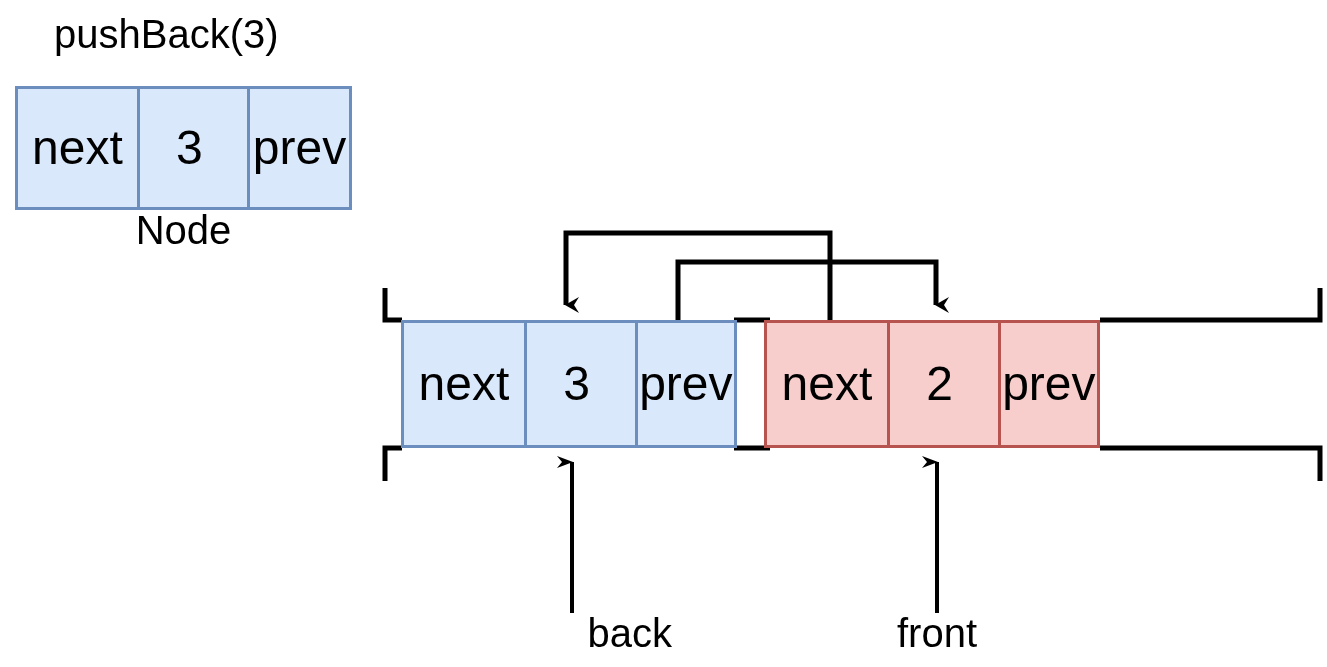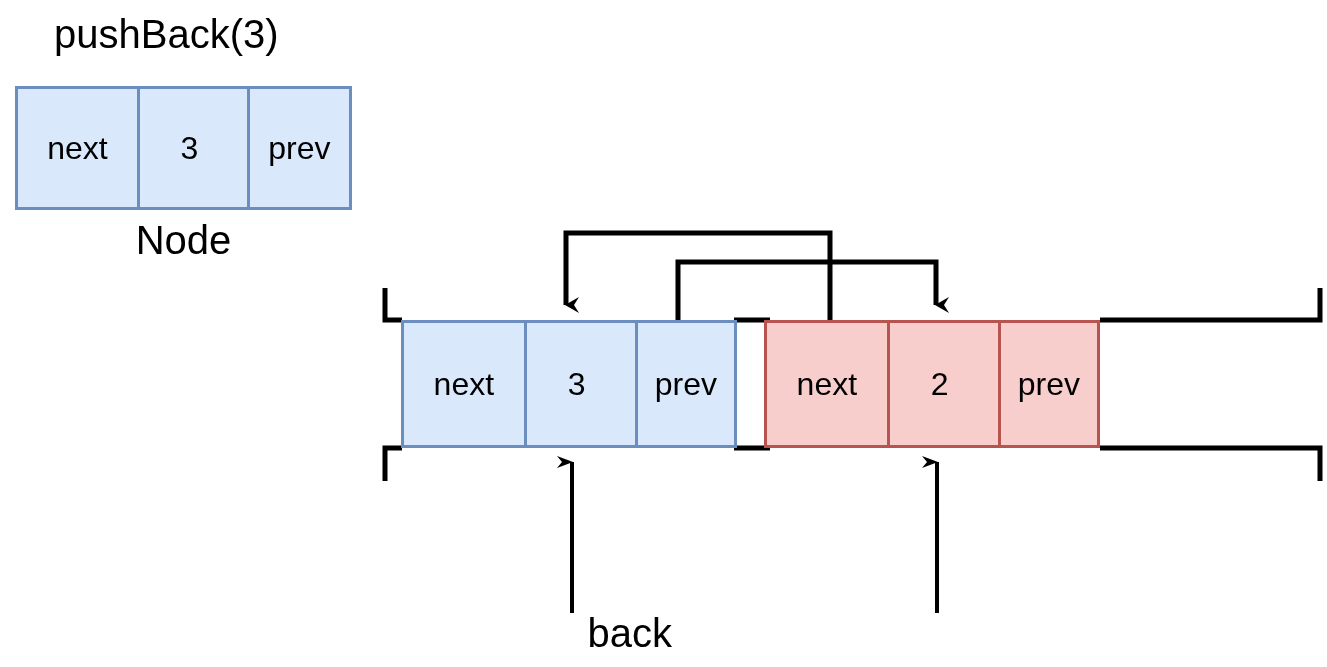--- a/index.html
+++ b/index.html
@@ -29,21 +29,21 @@
     position: absolute;
     display: flex;
     box-sizing: border-box;
   }
   .cell {
     box-sizing: border-box;
     display: flex;
     align-items: center;
     justify-content: center;
     color: #000000;
-    font-size: 32px;
+    font-size: 48px;
     line-height: 1;
     letter-spacing: 0px;
     margin-left: 8px;
   }
   .node-blue {
     border: 3px solid #6c8ebf;
     background: #dae8fc;
   }
   .node-blue .cell {
     background: #dae8fc;
@@ -83,21 +83,21 @@
 <div id="canvas">
 
   <div class="title-text" style="left:54px; top:14px;">pushBack(3)</div>
 
   <div class="node node-blue" style="left:15px; top:86px; width:337px; height:124px;">
     <div class="cell" style="width:111px;">next</div>
     <div class="cell" style="width:110px;">3</div>
     <div class="cell" style="width:110px;">prev</div>
   </div>
 
-  <div class="caption" style="left:15px; top:220px; width:337px;">Node</div>
+  <div class="caption" style="left:15px; top:210px; width:337px;">Node</div>
 
   <svg class="layer" viewBox="0 0 1327 667">
     <defs>
       <marker id="arrowDown" markerWidth="16" markerHeight="14" refX="8" refY="13" orient="auto" markerUnits="userSpaceOnUse">
         <path d="M0,0 L8,14 L16,0 L8,5 Z" fill="#000000"></path>
       </marker>
       <marker id="arrowUp" markerWidth="12" markerHeight="16" refX="6" refY="15" orient="auto" markerUnits="userSpaceOnUse">
         <path d="M0,0 L6,16 L12,0 L6,5 Z" fill="#000000"></path>
       </marker>
     </defs>
@@ -148,14 +148,15 @@
     <div class="cell" style="width:107px;">prev</div>
   </div>
 
   <div class="node node-red" style="left:764px; top:320px; width:336px; height:128px;">
     <div class="cell" style="width:112px;">next</div>
     <div class="cell" style="width:111px;">2</div>
     <div class="cell" style="width:107px;">prev</div>
   </div>
 
   <div class="caption" style="left:472px; top:613px; width:200px;text-align:right;">back</div>
+  <div class="caption" style="left:837px; top:613px; width:200px;">front</div>
 
 </div>
 
 </body></html>

